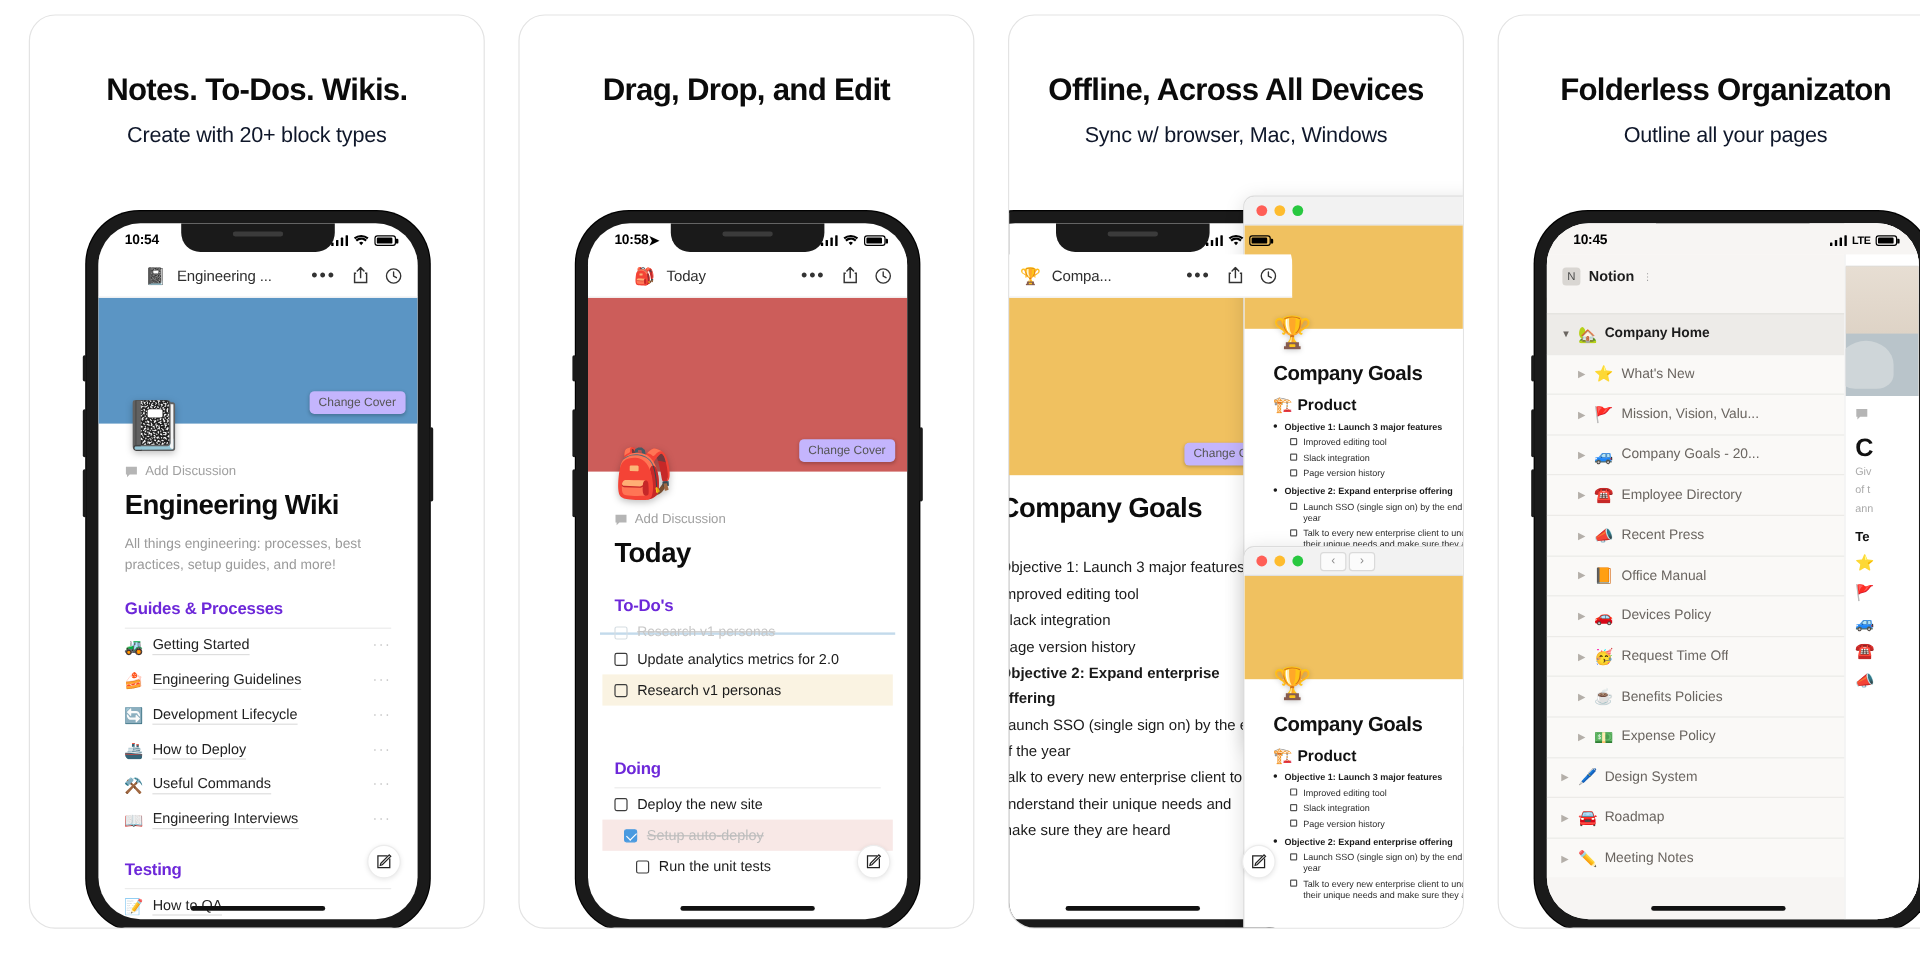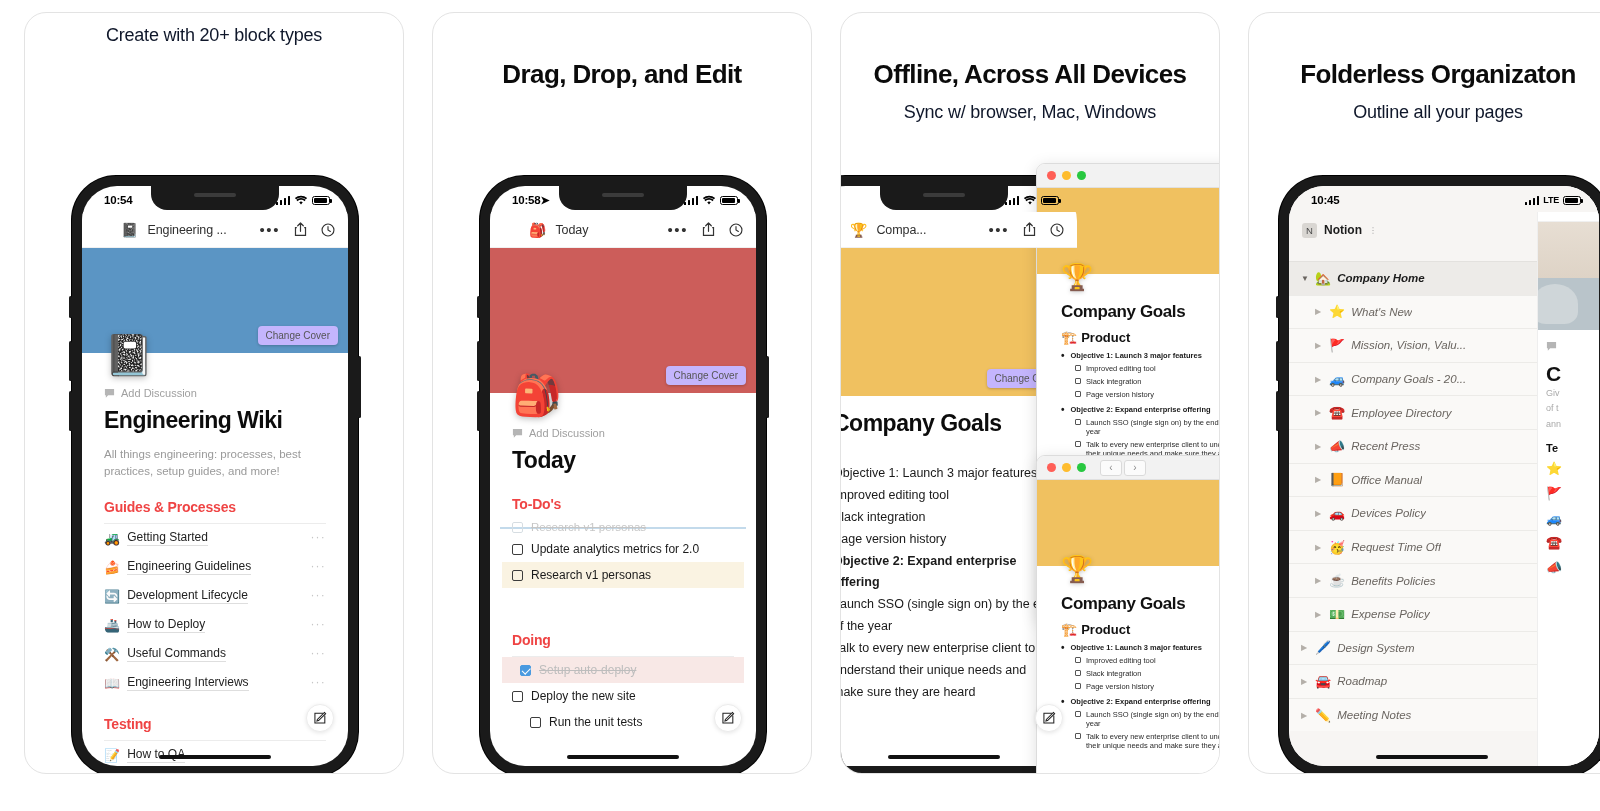--- a/index.html
+++ b/index.html
@@ -133,21 +133,21 @@
     font-size: 40px; line-height: 1;
     filter: drop-shadow(0 2px 3px rgba(0,0,0,.25));
   }
   .page-body { padding: 34px 22px 0 22px; }
   .add-discussion {
     display: flex; align-items: center; gap: 6px;
     font-size: 11px; color: #a0a0a0; margin-bottom: 8px;
   }
   .page-title-big { font-size: 23px; font-weight: bold; color: #0c0c0c; letter-spacing: -0.5px; }
   .page-desc { font-size: 11.5px; color: #9a9a9a; line-height: 1.5; margin-top: 12px; }
-  .sec-head { font-size: 14px; font-weight: bold; color: #ef4444; margin-top: 18px; letter-spacing: -0.2px; }
+  .sec-head { font-size: 14px; font-weight: bold; color: #6d28d9; margin-top: 18px; letter-spacing: -0.2px; }
   .divider { height: 1px; background: #ececec; margin-top: 8px; }
   .row {
     display: flex; align-items: center; gap: 7px;
     padding: 6.5px 0; font-size: 12px; color: #222;
     border-bottom: 0;
   }
   .row .emo { font-size: 13px; line-height: 1; }
   .row .lbl { border-bottom: 1px solid #dedede; padding-bottom: 1px; }
   .row .rdots { margin-left: auto; color: #c6c6c6; letter-spacing: 1.2px; font-size: 12px; line-height: .6; }
 
@@ -256,32 +256,33 @@
   .n-spacer { height: 13px; }
   .n-row {
     display: flex; align-items: center; height: 33.6px;
     padding: 0 12px; font-size: 11.5px; color: #6a6560;
     border-top: 1px solid #ecebe8; background: #faf9f7;
   }
   .n-row.sel { background: #edebe8; color: #1c1c1c; font-weight: bold; border-top-color: #e3e1de; }
   .n-arrow { width: 14px; font-size: 8px; color: #b4afa9; flex: 0 0 auto; }
   .n-arrow.open { color: #6a6560; }
   .n-emo { font-size: 13px; margin-right: 6px; line-height: 1; }
-  .n-lbl { white-space: nowrap; overflow: hidden; text-overflow: ellipsis; font-style: italic; }
+  .n-lbl { white-space: nowrap; overflow: hidden; text-overflow: ellipsis; }
   .n-act { margin-left: auto; display: flex; align-items: center; gap: 11px; color: #b9b4ae; }
   .n-act .dd { letter-spacing: 1.2px; font-size: 12px; line-height: .5; }
   .n-act .pl { font-size: 15px; line-height: .8; font-weight: 300; color: #9d9893; }
   .indent1 { padding-left: 26px; }
 </style>
 </head>
 <body>
 
 <div class="stage">
 
   <div class="panel p1">
+    <div class="panel-title">Notes. To-Dos. Wikis.</div>
     <div class="panel-sub">Create with 20+ block types</div>
 
     <div class="phone">
       <div class="btn-side btn-l1"></div>
       <div class="btn-side btn-l2"></div>
       <div class="btn-side btn-l3"></div>
       <div class="btn-side btn-r1"></div>
       <div class="screen">
         <div class="notch">
             <div class="speaker"></div>
@@ -474,27 +475,27 @@
               <span class="cbx"></span>
               <span>Update analytics metrics for 2.0</span>
             </div>
           <div class="todo hl-yellow">
               <span class="cbx"></span>
               <span>Research v1 personas</span>
             </div>
 
           <div class="sec-head" style="margin-top:44px">Doing</div>
           <div class="divider"></div>
+          <div class="todo">
+              <span class="cbx"></span>
+              <span>Deploy the new site</span>
+            </div>
           <div class="todo hl-pink indent">
               <span class="cbx checked"></span>
               <span class="strike">Setup auto-deploy</span>
-            </div>
-          <div class="todo">
-              <span class="cbx"></span>
-              <span>Deploy the new site</span>
             </div>
           <div class="todo indent">
               <span class="cbx"></span>
               <span>Run the unit tests</span>
             </div>
         </div>
 
         <div class="fab">
           <svg width="14" height="14" viewBox="0 0 16 16">
               <path d="M13 1.6l1.4 1.4-8 8-1.9.5.5-1.9z" fill="none" stroke="#222" stroke-width="1.2"></path>

